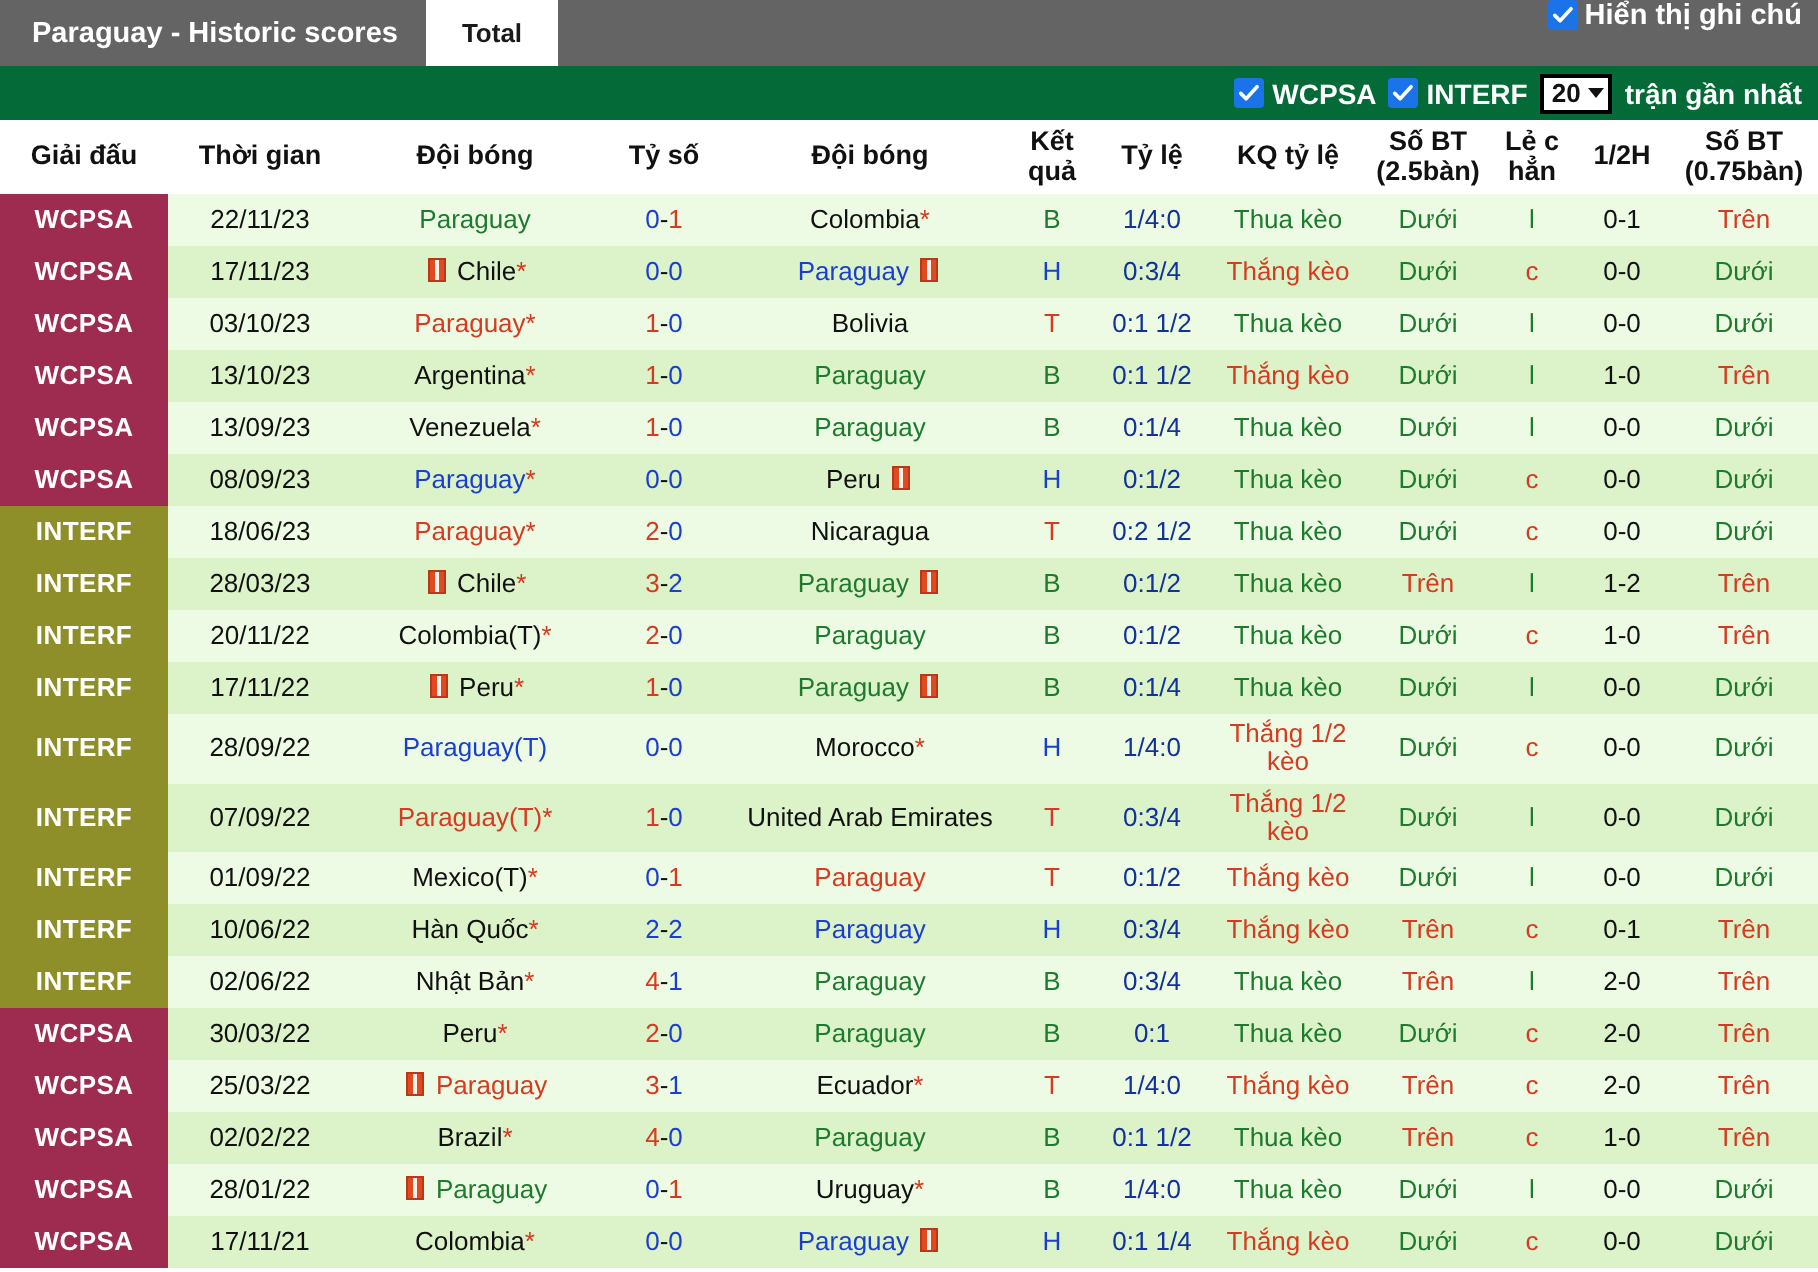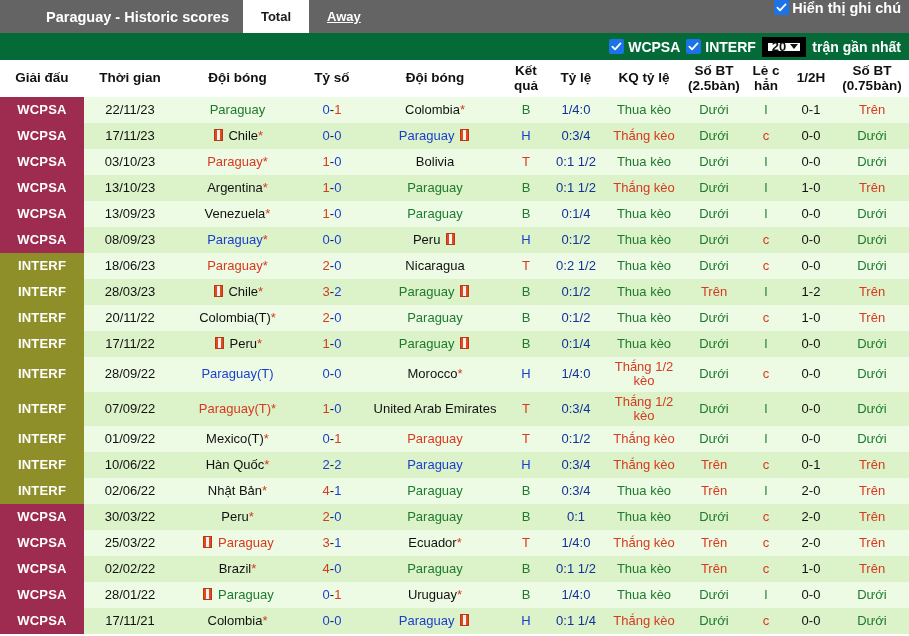--- a/index.html
+++ b/index.html
@@ -14,21 +14,20 @@
     background: #fff;
   }
 
   
   .topbar {
     height: 33px;
     background: #646464;
     display: flex;
     align-items: stretch;
     position: relative;
-    padding-left: 30px;
   }
   .topbar-title {
     color: #ffffff;
     font-size: 14.5px;
     font-weight: bold;
     display: flex; align-items: center;
     padding: 0 14px 0 16px;
     white-space: nowrap;
   }
   .tab {
@@ -79,21 +78,21 @@
     gap: 6px;
     color: #ffffff;
     font-size: 14px;
     font-weight: bold;
     white-space: nowrap;
   }
   .greenbar .grp { display: flex; align-items: center; gap: 4px; }
   .mini-select {
     background: #ffffff;
     color: #111;
-    border: 6px solid #000000;
+    border: 2px solid #000000;
     font-size: 13px;
     font-family: "Liberation Sans", sans-serif;
     height: 20px;
     padding: 0 2px 0 4px;
     display: inline-flex;
     align-items: center;
     gap: 4px;
     cursor: pointer;
   }
   .caret {
@@ -164,23 +163,20 @@
 </style>
 </head>
 <body>
 
 <div id="app">
 
   <div class="topbar">
     <div class="topbar-title">Paraguay - Historic scores</div>
     <div class="tab active">
       <span>Total</span>
-    </div>
-    <div class="tab link">
-      <span>Away</span>
     </div>
     <div class="topbar-right">
       <span class="cb">
         <svg width="11" height="11" viewBox="0 0 12 12" aria-hidden="true">
             <path d="M1.5 6.2 L4.4 9.1 L10.4 2.6" fill="none" stroke="#fff" stroke-width="2" stroke-linecap="round" stroke-linejoin="round"></path>
           </svg>
       </span>
       <span>Hiển thị ghi chú</span>
     </div>
   </div>

